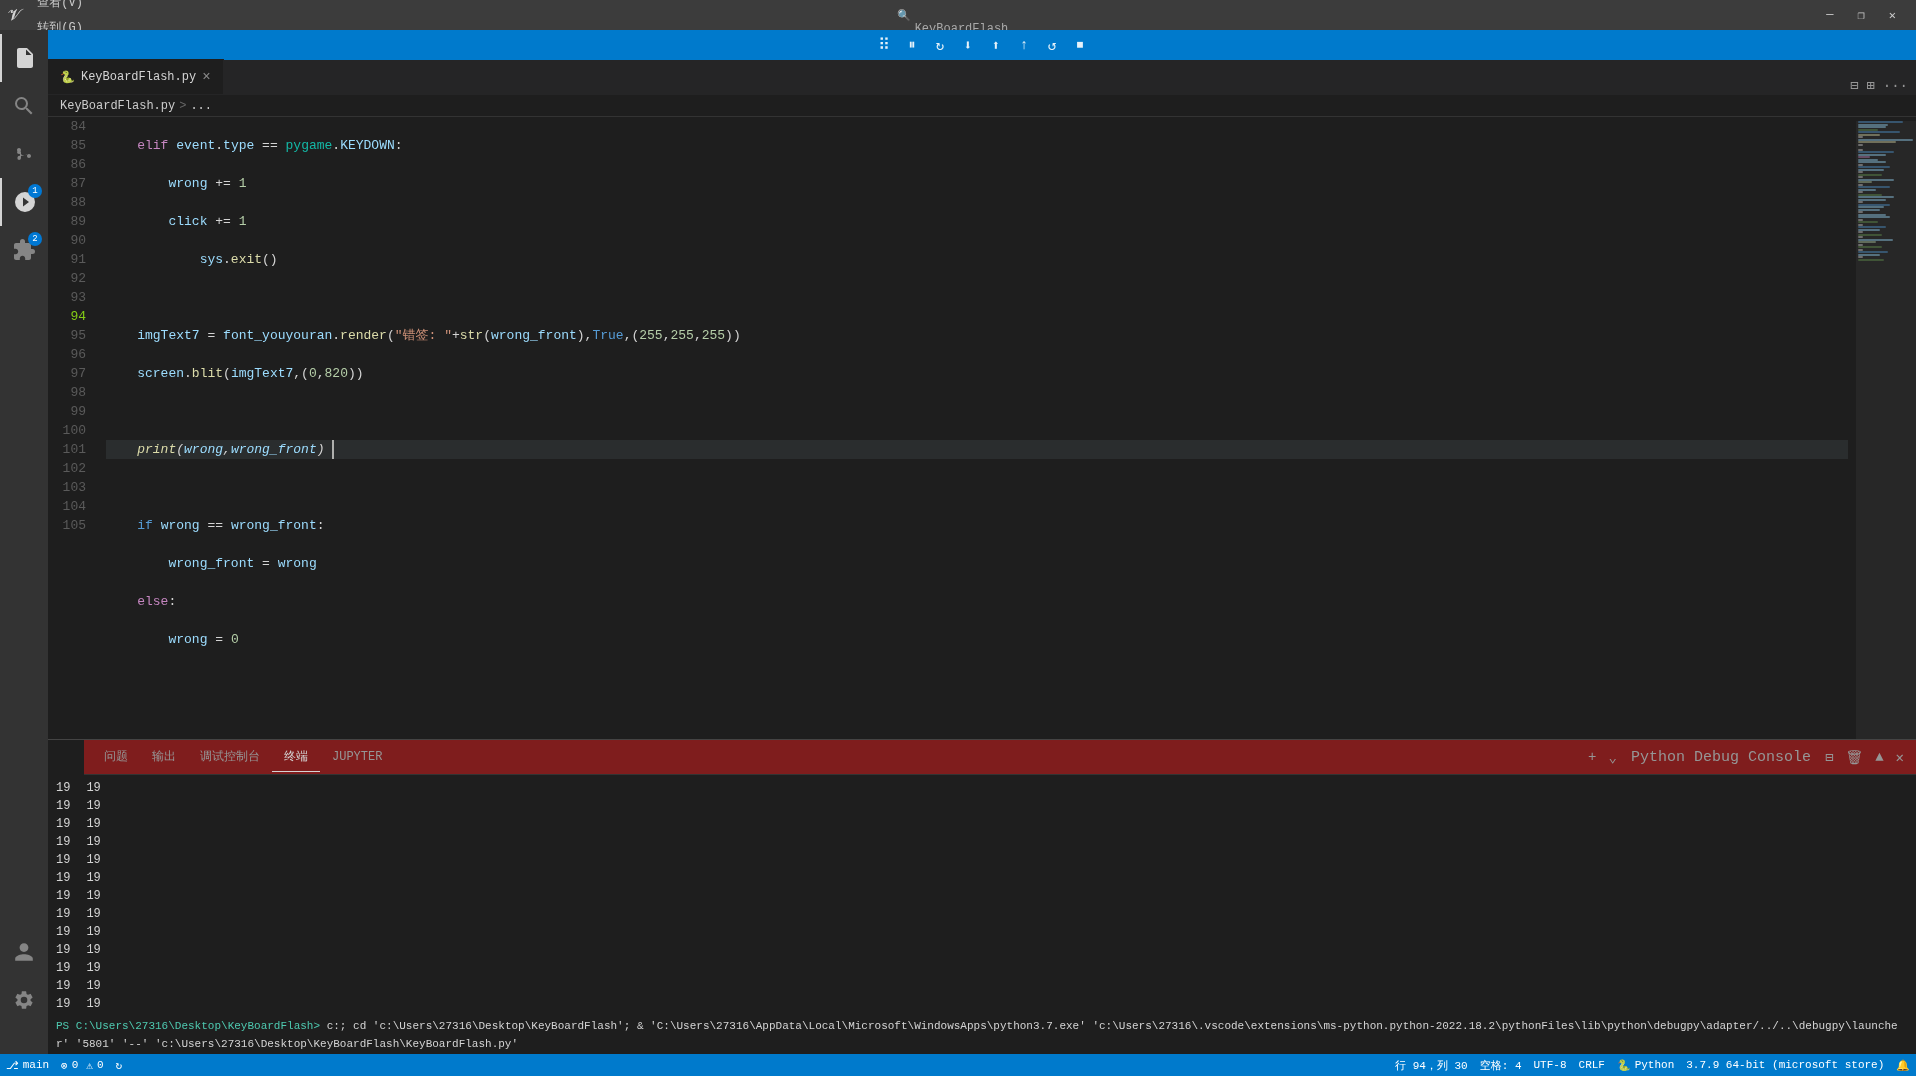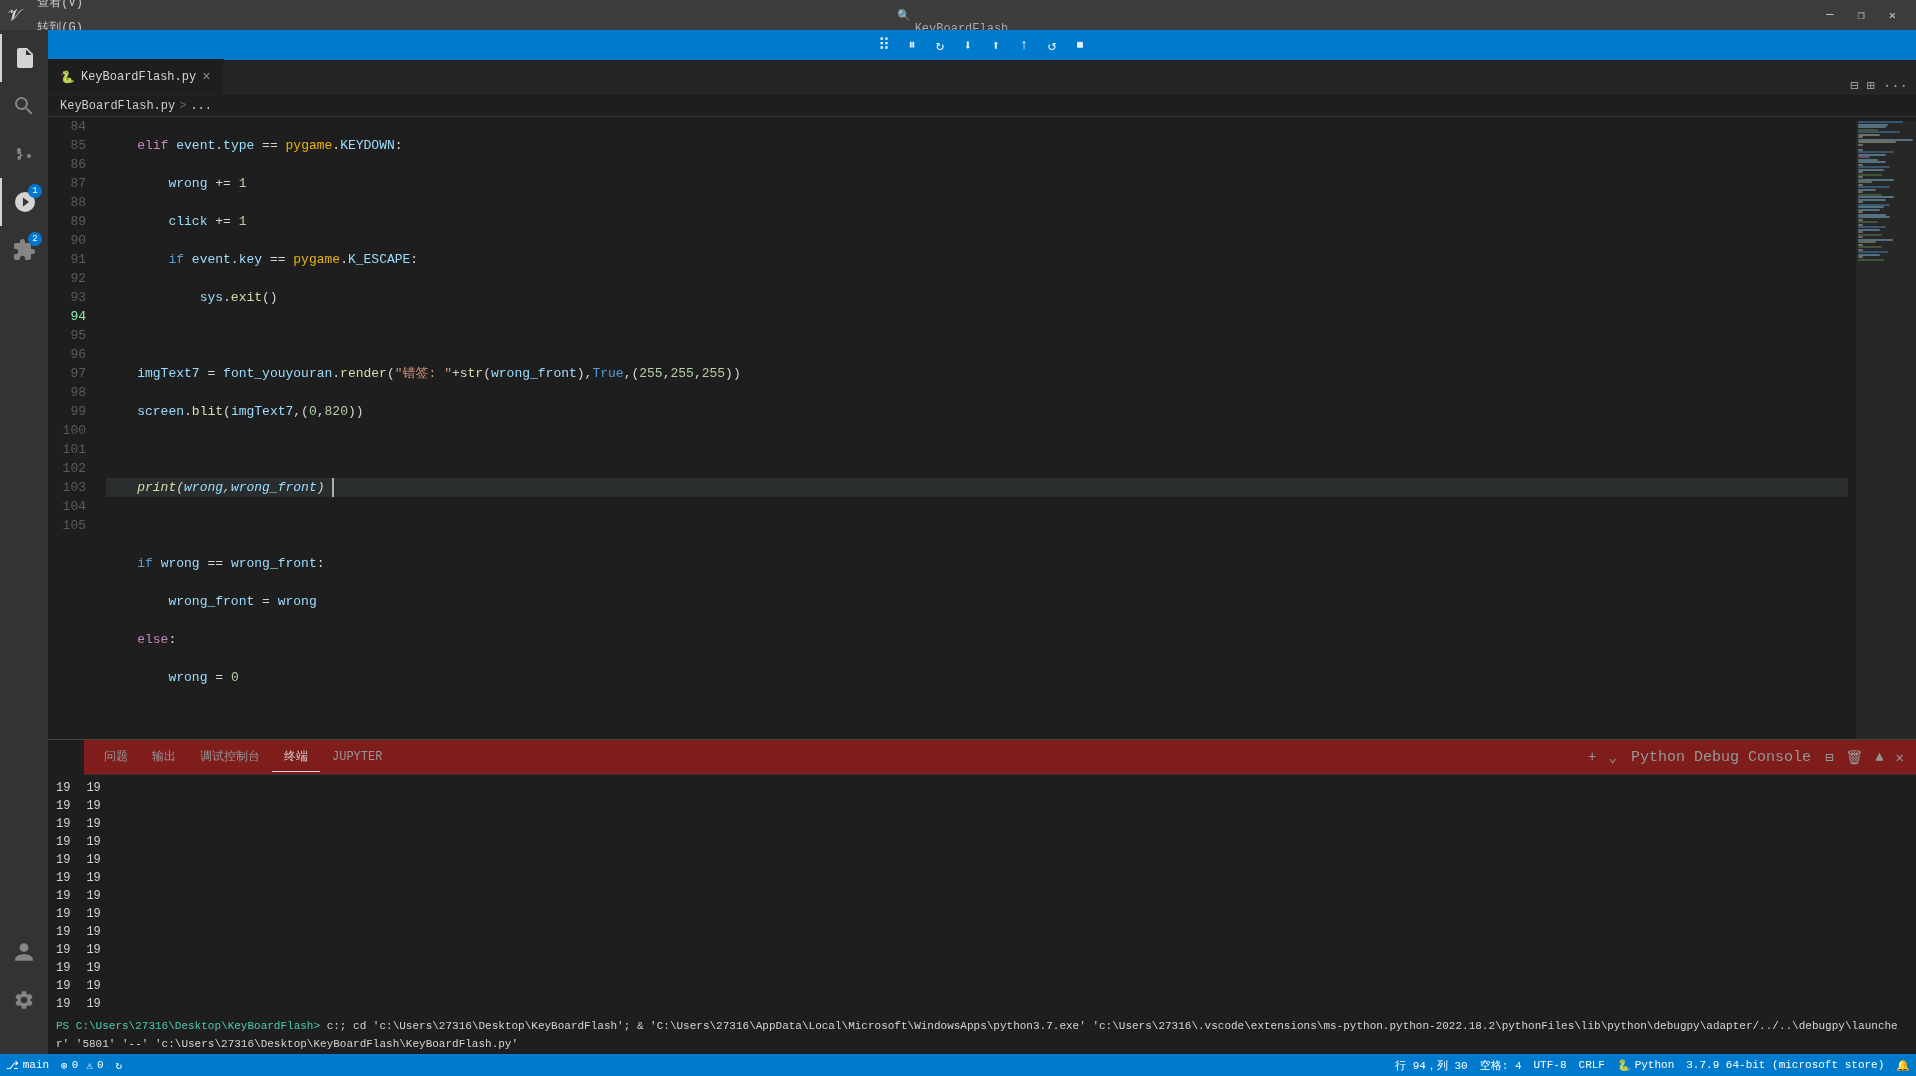--- a/index.html
+++ b/index.html
@@ -127,21 +127,21 @@
     .status-right { margin-left: auto; display: flex; }
 
     
     .kw { color: #569cd6; }
     .kw2 { color: #c586c0; }
     .fn { color: #dcdcaa; }
     .str { color: #ce9178; }
     .num { color: #b5cea8; }
     .var { color: #9cdcfe; }
     .op { color: #d4d4d4; }
-    .cls { color: #eab308; }
+    .cls { color: #14b8a6; }
     .prop { color: #9cdcfe; }
     .chinese-comment { color: #6a9955; }
 
     .line-active-bg { background: #2a2d2e; }
     .cursor { border-left: 2px solid #aeafad; margin-left: 0; display: inline-block; }
 
     
     .mm-line { height: 2px; margin: 0.5px 2px; border-radius: 1px; opacity: 0.7; }
   </style>
 </head>
@@ -250,38 +250,37 @@
       <div style="line-height:19px;">84</div>
       <div style="line-height:19px;">85</div>
       <div style="line-height:19px;">86</div>
       <div style="line-height:19px;font-family:Liberation Mono, monospace;">87</div>
       <div style="line-height:19px;">88</div>
       <div style="line-height:19px;">89</div>
       <div style="line-height:19px;">90</div>
       <div style="line-height:19px;">91</div>
       <div style="line-height:19px;">92</div>
       <div style="line-height:19px;">93</div>
-      <div style="line-height:19px; color:#86efac;">94</div>
+      <div style="line-height:19px; color:#84cc16;">94</div>
       <div style="line-height:19px;">95</div>
       <div style="line-height:19px;">96</div>
       <div style="line-height:19px;">97</div>
       <div style="line-height:19px;">98</div>
       <div style="line-height:19px;">99</div>
       <div style="line-height:19px;">100</div>
       <div style="line-height:19px;">101</div>
       <div style="line-height:19px;">102</div>
       <div style="line-height:19px;">103</div>
       <div style="line-height:19px;">104</div>
       <div style="line-height:19px;">105</div>
     </div>
     <div id="code-content">
 <div class="code-line" style="line-height:19px;">    <span class="kw2">elif</span> <span class="var">event</span><span class="op">.</span><span class="prop">type</span> <span class="op">==</span> <span class="cls">pygame</span><span class="op">.</span><span class="prop">KEYDOWN</span><span class="op">:</span></div>
 <div class="code-line" style="line-height:19px;">        <span class="var">wrong</span> <span class="op">+=</span> <span class="num">1</span></div>
 <div class="code-line" style="line-height:19px;">        <span class="var">click</span> <span class="op">+=</span> <span class="num">1</span></div>
-<div class="code-line" style="line-height:19px;">        <span class="kw">if</span> <span class="var">event</span><span class="op">.</span><span class="prop">key</span> <span class="op">==</span> <span class="cls">pygame</span><span class="op">.</span><span class="prop">K_ESCAPE</span><span class="op">:</span></div>
 <div class="code-line" style="line-height:19px;">            <span class="var">sys</span><span class="op">.</span><span class="fn">exit</span><span class="op">()</span></div>
 <div class="code-line" style="line-height:19px;"> </div>
 <div class="code-line" style="line-height:19px;">    <span class="var">imgText7</span> <span class="op">=</span> <span class="var">font_youyouran</span><span class="op">.</span><span class="fn">render</span><span class="op">(</span><span class="str">"错签: "</span><span class="op">+</span><span class="fn">str</span><span class="op">(</span><span class="var">wrong_front</span><span class="op">),</span><span class="kw">True</span><span class="op">,(</span><span class="num">255</span><span class="op">,</span><span class="num">255</span><span class="op">,</span><span class="num">255</span><span class="op">))</span></div>
 <div class="code-line" style="line-height:19px;">    <span class="var">screen</span><span class="op">.</span><span class="fn">blit</span><span class="op">(</span><span class="var">imgText7</span><span class="op">,(</span><span class="num">0</span><span class="op">,</span><span class="num">820</span><span class="op">))</span></div>
 <div class="code-line" style="line-height:19px;"> </div>
 <div class="code-line line-active-bg" style="line-height:19px;font-style:italic;">    <span class="fn">print</span><span class="op">(</span><span class="var">wrong</span><span class="op">,</span><span class="var">wrong_front</span><span class="op">)</span> <span class="cursor"> </span></div>
 <div class="code-line" style="line-height:19px;"> </div>
 <div class="code-line" style="line-height:19px;">    <span class="kw">if</span> <span class="var">wrong</span> <span class="op">==</span> <span class="var">wrong_front</span><span class="op">:</span></div>
 <div class="code-line" style="line-height:19px;">        <span class="var">wrong_front</span> <span class="op">=</span> <span class="var">wrong</span></div>
 <div class="code-line" style="line-height:19px;">    <span class="kw2">else</span><span class="op">:</span></div>

